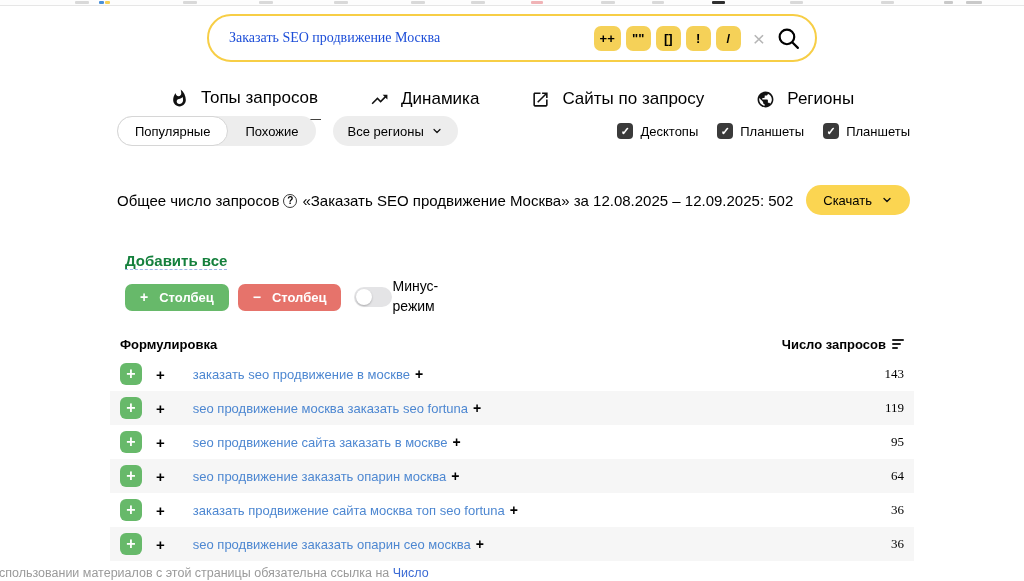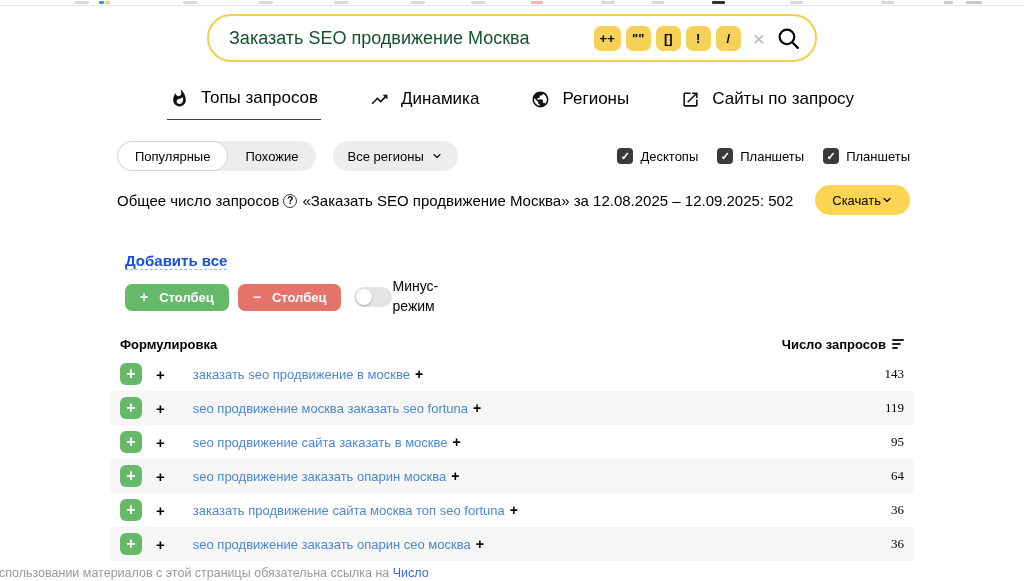--- a/index.html
+++ b/index.html
@@ -9,62 +9,62 @@
 
   
   .topstrip { position:absolute; top:0; left:0; right:0; height:6px; background:#fdfdfd;
               border-bottom:1px solid #e6e6e6; }
   .frag { position:absolute; top:1px; height:3px; border-radius:1px; background:#d9d9d9; }
 
   
   .searchbar { position:absolute; top:14px; left:207px; width:610px; height:48px;
                border:2px solid #f7ce46; border-radius:26px; display:flex; align-items:center;
                padding:0 14px 0 20px; background:#fff; }
-  .search-input { flex:1; border:none; outline:none; font-size:18px;
-                  font-family:Liberation Sans, sans-serif; color:#14532d; background:transparent; }
+  .search-input { flex:1; border:none; outline:none; font-size:14px;
+                  font-family:Liberation Serif, serif; color:#1d4ed8; background:transparent; }
   .ops { display:flex; gap:5px; align-items:center; }
   .chip { background:#f5d158; border:none; border-radius:7px; height:25px; min-width:25px;
           padding:0 6px; font-size:13px; font-weight:bold; display:flex; align-items:center;
           justify-content:center; cursor:pointer; font-family:"Liberation Sans", sans-serif; }
   .clear-x { color:#b5b5b5; font-size:21px; line-height:1; margin:0 11px 0 12px; cursor:pointer; }
   .mag { width:25px; height:25px; cursor:pointer; }
 
   
   .tabs { position:absolute; top:88px; left:0; width:100%; display:flex; justify-content:center;
           align-items:flex-end; gap:46px; }
   .tab { display:flex; align-items:center; gap:12px; font-size:17px; padding:0 3px 11px 3px; cursor:pointer; }
   .tab.active { border-bottom:1.5px solid #43423f; }
   .tab svg { width:19px; height:19px; flex:none; }
 
   
-  .filters { position:absolute; top:141px; left:117px; right:114px; display:flex; align-items:center; }
+  .filters { position:absolute; top:116px; left:117px; right:114px; display:flex; align-items:center; }
   .seg-wrap { display:flex; background:#ededed; border-radius:16px; height:30px; align-items:center; }
   .seg { padding:0 17px; font-size:13px; height:30px; display:flex; align-items:center;
          border-radius:16px; cursor:pointer; }
   .seg.active { background:#fff; border:1px solid #d6d6d6; }
   .pill { margin-left:17px; background:#ededed; border-radius:16px; height:30px; display:flex;
           align-items:center; gap:7px; padding:0 15px; font-size:13px; cursor:pointer; }
   .chev { width:12px; height:12px; }
   .devices { margin-left:auto; display:flex; gap:19px; align-items:center; }
   .device { display:flex; align-items:center; gap:7px; font-size:13px; cursor:pointer; }
   .cb { width:16px; height:16px; border-radius:4px; background:#3a3a3a; color:#fff;
         display:flex; align-items:center; justify-content:center; font-size:11px; font-weight:bold; }
 
   
   .summary { position:absolute; top:192px; left:117px; font-size:15px; }
   .qmark { display:inline-flex; width:14px; height:14px; border:1.5px solid #3a3a3a; border-radius:50%;
            font-size:10px; font-weight:bold; align-items:center; justify-content:center;
            margin:0 5px 0 4px; vertical-align:2px; }
   .dl-btn { position:absolute; top:185px; right:114px; height:30px; background:#fbd551; border:none;
-            border-radius:16px; display:flex; align-items:center; padding:0 17px;
+            border-radius:16px; display:flex; align-items:center; gap:9px; padding:0 17px;
             font-size:13px; cursor:pointer; font-family:"Liberation Sans", sans-serif; }
 
   
   .add-all { position:absolute; top:252px; left:125px; font-size:15px; font-weight:bold;
-             color:#1d4ed8; text-decoration:none; border-bottom:1.5px dashed #9db6e8; cursor:pointer; }
+             color:#15803d; text-decoration:none; border-bottom:1.5px dashed #9db6e8; cursor:pointer; }
   .actions { position:absolute; top:278px; left:125px; display:flex; align-items:center; height:38px; }
   .col-btn { height:27px; border:none; border-radius:7px; color:#fff; font-size:13px; font-weight:bold;
              display:flex; align-items:center; gap:11px; padding:0 15px; cursor:pointer;
              font-family:"Liberation Sans", sans-serif; }
   .col-btn .glyph { font-size:14px; font-weight:bold; }
   .green { background:#67b96a; margin-right:9px; }
   .red   { background:#e6736b; }
   .toggle { margin-left:13px; width:38px; height:20px; border-radius:10px; background:#e4e4e6;
             position:relative; cursor:pointer; flex:none; }
   .knob { position:absolute; top:2px; left:2px; width:16px; height:16px; border-radius:50%;
@@ -140,29 +140,29 @@
       <span>Топы запросов</span>
     </div>
     <div class="tab">
       <svg viewBox="0 0 24 24" fill="#111">
         <path d="M16 6l2.29 2.29-4.88 4.88-4-4L2 16.59 3.41 18l6-6 4 4 6.3-6.29L22 12V6z"></path>
       </svg>
       <span>Динамика</span>
     </div>
     <div class="tab">
       <svg viewBox="0 0 24 24" fill="#111">
+        <path d="M19 19H5V5h7V3H5c-1.11 0-2 .9-2 2v14c0 1.1.89 2 2 2h14c1.1 0 2-.9 2-2v-7h-2v7zM14 3v2h3.59l-9.83 9.83 1.41 1.41L19 6.41V10h2V3h-7z"></path>
+      </svg>
+      <span>Сайты по запросу</span>
+    </div>
+    <div class="tab">
+      <svg viewBox="0 0 24 24" fill="#111">
         <path d="M12 2C6.48 2 2 6.48 2 12s4.48 10 10 10 10-4.48 10-10S17.52 2 12 2zm-1 17.93c-3.95-.49-7-3.85-7-7.93 0-.62.08-1.21.21-1.79L9 15v1c0 1.1.9 2 2 2v1.93zm6.9-2.54c-.26-.81-1-1.39-1.9-1.39h-1v-3c0-.55-.45-1-1-1H8v-2h2c.55 0 1-.45 1-1V7h2c1.1 0 2-.9 2-2v-.41c2.93 1.19 5 4.06 5 7.41 0 2.08-.8 3.97-2.1 5.39z"></path>
       </svg>
       <span>Регионы</span>
-    </div>
-    <div class="tab">
-      <svg viewBox="0 0 24 24" fill="#111">
-        <path d="M19 19H5V5h7V3H5c-1.11 0-2 .9-2 2v14c0 1.1.89 2 2 2h14c1.1 0 2-.9 2-2v-7h-2v7zM14 3v2h3.59l-9.83 9.83 1.41 1.41L19 6.41V10h2V3h-7z"></path>
-      </svg>
-      <span>Сайты по запросу</span>
     </div>
   </nav>
 
   <div class="filters">
     <div class="seg-wrap">
       <div class="seg active">Популярные</div>
       <div class="seg">Похожие</div>
     </div>
     <div class="pill">
       <span>Все регионы</span>

